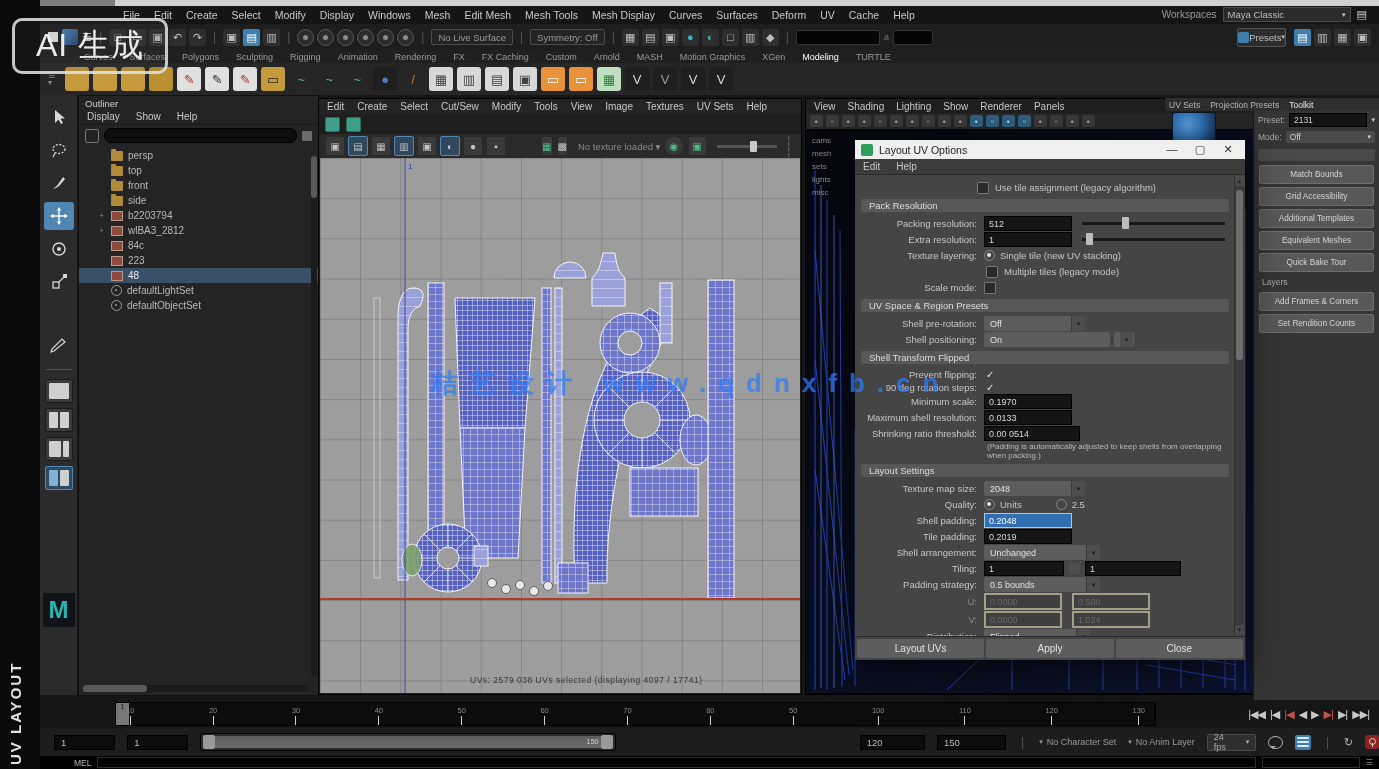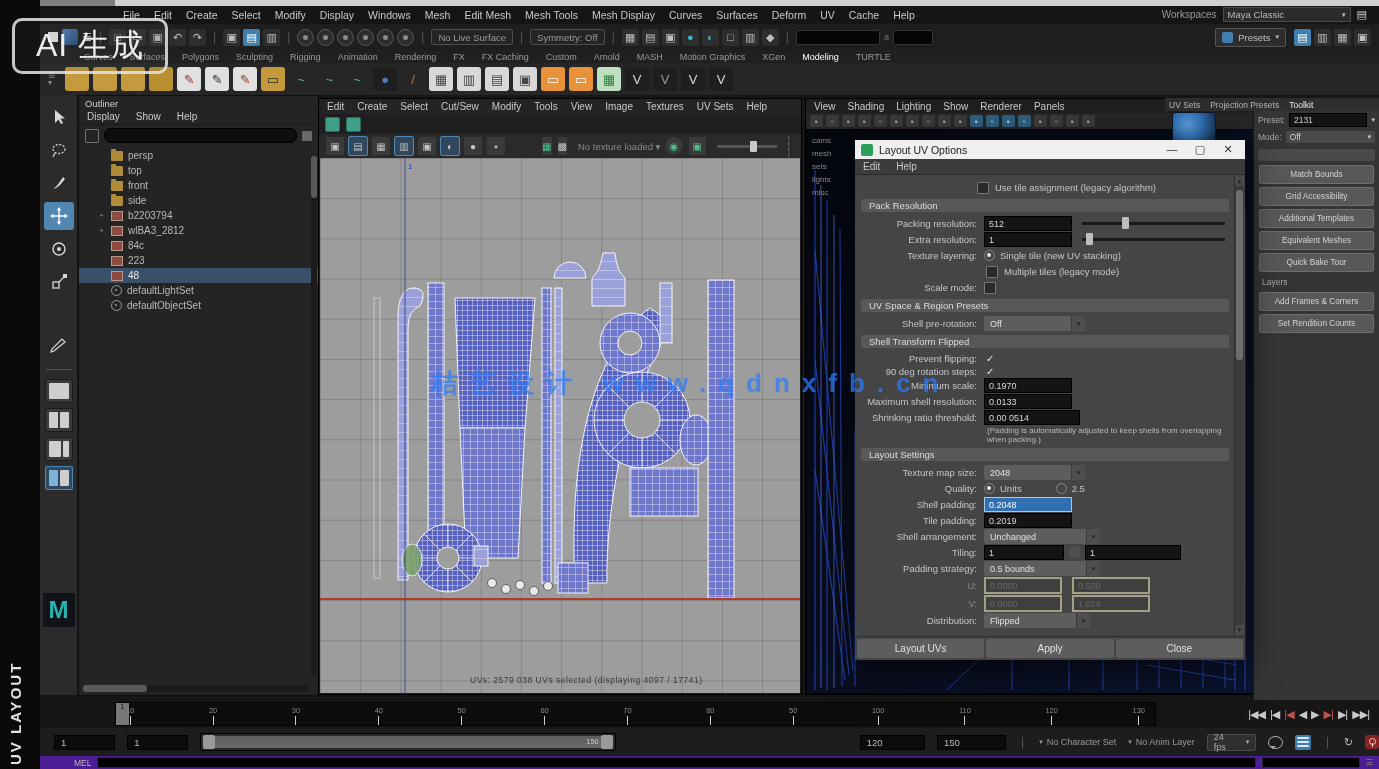--- a/index.html
+++ b/index.html
@@ -21,21 +21,21 @@
   .sb-sep{color:#555;font-size:12px;margin:0 3px;}
   .sb-ico{width:17px;height:17px;background:#2e2e2e;border-radius:2px;color:#bfbfbf;font-size:11px;display:flex;align-items:center;justify-content:center;}
   .sb-ico.on{background:#3f7fae;color:#fff;}
   .sb-ico.teal{color:#35b5c8;}
   .snap{width:15px;height:15px;border-radius:50%;background:#2c2c2c;border:1px solid #5a5a5a;display:flex;align-items:center;justify-content:center;}
   .snap i{width:5px;height:5px;border-radius:50%;background:#8a8a8a;display:block;}
   .sb-field{height:14px;background:#242424;border:1px solid #4d4d4d;color:#9a9a9a;font-size:9.5px;display:flex;align-items:center;padding:0 6px;border-radius:2px;white-space:nowrap;text-align:center;}
   .sb-black{height:13px;background:#050505;border:1px solid #333;}
   #sb-white-sq{width:10px;height:10px;background:#e9e9e9;}
   #sb-app-sq{width:16px;height:16px;background:linear-gradient(135deg,#4d86c0,#274b74);border-radius:2px;}
-  #status-dropdown{display:flex;align-items:center;gap:5px;background:#2d2d2d;border:1px solid #555;height:17px;padding:0 6px;border-radius:2px;color:#c0c0c0;font-size:9.5px;}
+  #status-dropdown{display:flex;align-items:center;background:#2d2d2d;border:1px solid #555;height:17px;padding:0 0;border-radius:2px;color:#c0c0c0;font-size:9.5px;}
   #status-dropdown .bluedoc{width:11px;height:11px;background:#3f7fae;border-radius:2px;}
   
   #shelf-tabs{left:40px;top:50px;width:1339px;height:13px;background:#202020;display:flex;align-items:center;gap:17px;padding-left:44px;box-sizing:border-box;overflow:hidden;}
   .shelf-tab{font-size:9px;color:#9a9a9a;white-space:nowrap;}
   .shelf-tab.active{color:#fff;}
   #shelf-row{left:40px;top:63px;width:1339px;height:32px;background:#262626;display:flex;align-items:center;gap:4px;padding-left:8px;box-sizing:border-box;overflow:hidden;}
   #shelf-burger{display:flex;flex-direction:column;color:#8a8a8a;font-size:8px;line-height:7px;margin-right:6px;}
   .shelf-icon{width:24px;height:24px;border-radius:3px;display:flex;align-items:center;justify-content:center;flex:0 0 auto;}
   .si-g{font-size:13px;line-height:1;}
   
@@ -171,21 +171,21 @@
   #fps-drop{height:15px;background:#2f2f2f;border:1px solid #4a4a4a;border-radius:2px;color:#aaa;font-size:9px;display:flex;align-items:center;gap:8px;padding:0 6px;}
   .rb-ico{color:#b5b5b5;font-size:11px;}
   #speech-ico{width:13px;height:11px;border:1.5px solid #aaa;border-radius:50%;position:relative;}
   #speech-ico:before{content:"";position:absolute;left:1px;bottom:-4px;border:3px solid transparent;border-top-color:#aaa;}
   #animlayer-ico{width:16px;height:15px;background:#3f7fae;border-radius:2px;display:flex;flex-direction:column;gap:2px;justify-content:center;padding:0 2px;box-sizing:border-box;}
   #animlayer-ico i{height:2px;background:#dceafa;display:block;border-radius:1px;}
   #autokey-ico{width:14px;height:14px;background:#8a2420;border-radius:3px;position:relative;}
   #autokey-ico:before{content:"";position:absolute;left:4px;top:3px;width:5px;height:5px;border:1.5px solid #e8c9c7;border-radius:50%;}
   #autokey-ico:after{content:"";position:absolute;left:6.5px;top:8px;width:1.5px;height:4px;background:#e8c9c7;}
   
-  #cmdline{left:40px;top:756px;width:1339px;height:13px;background:#4c1d95;display:flex;align-items:center;gap:6px;padding:0 6px 0 34px;box-sizing:border-box;}
+  #cmdline{left:40px;top:756px;width:1339px;height:13px;background:#000000;display:flex;align-items:center;gap:6px;padding:0 6px 0 34px;box-sizing:border-box;}
   #cmd-label{font-size:8.5px;color:#b5b5b5;}
   #cmd-input{flex:1;height:9px;background:#000;border:1px solid #2e2e2e;}
   #cmd-result{width:96px;height:9px;background:#000;border:1px solid #2e2e2e;}
   
   #wm-badge{left:12px;top:18px;width:150px;height:50px;border:3px solid rgba(230,230,230,.85);border-radius:10px;display:flex;align-items:center;justify-content:center;color:rgba(245,245,245,.95);font-size:32px;letter-spacing:1px;z-index:50;background:rgba(80,80,80,.15);}
   #wm-site{left:432px;top:366px;z-index:40;color:rgba(45,125,250,.62);font-size:26px;font-weight:bold;letter-spacing:12px;white-space:nowrap;text-shadow:0 0 1px rgba(45,125,250,.3);}
 </style>
 </head>
 <body>
 
@@ -896,20 +896,29 @@
         <span class="dcheck"></span>
       </div>
       <div class="d-section">UV Space &amp; Region Presets</div>
       <div class="drow">
         <span class="dlabel">Shell pre-rotation:</span>
         <div class="ddrop" style="width:95px;">
           <span>Off</span>
             <span class="da">▾</span>
         </div>
       </div>
+      <div class="drow">
+        <span class="dlabel">Shell positioning:</span>
+        <div class="ddrop" style="width:120px;">
+          <span>On</span>
+        </div>
+        <div class="ddrop" style="width:14px;margin-left:4px;">
+            <span class="da" style="border:none;">▾</span>
+          </div>
+      </div>
       <div class="d-section">Shell Transform Flipped</div>
       <div class="drow" style="min-height:12px;">
         <span class="dlabel">Prevent flipping:</span>
         <span class="dtick">✓</span>
       </div>
       <div class="drow" style="min-height:12px;">
         <span class="dlabel">90 deg rotation steps:</span>
         <span class="dtick">✓</span>
       </div>
       <div class="drow">

